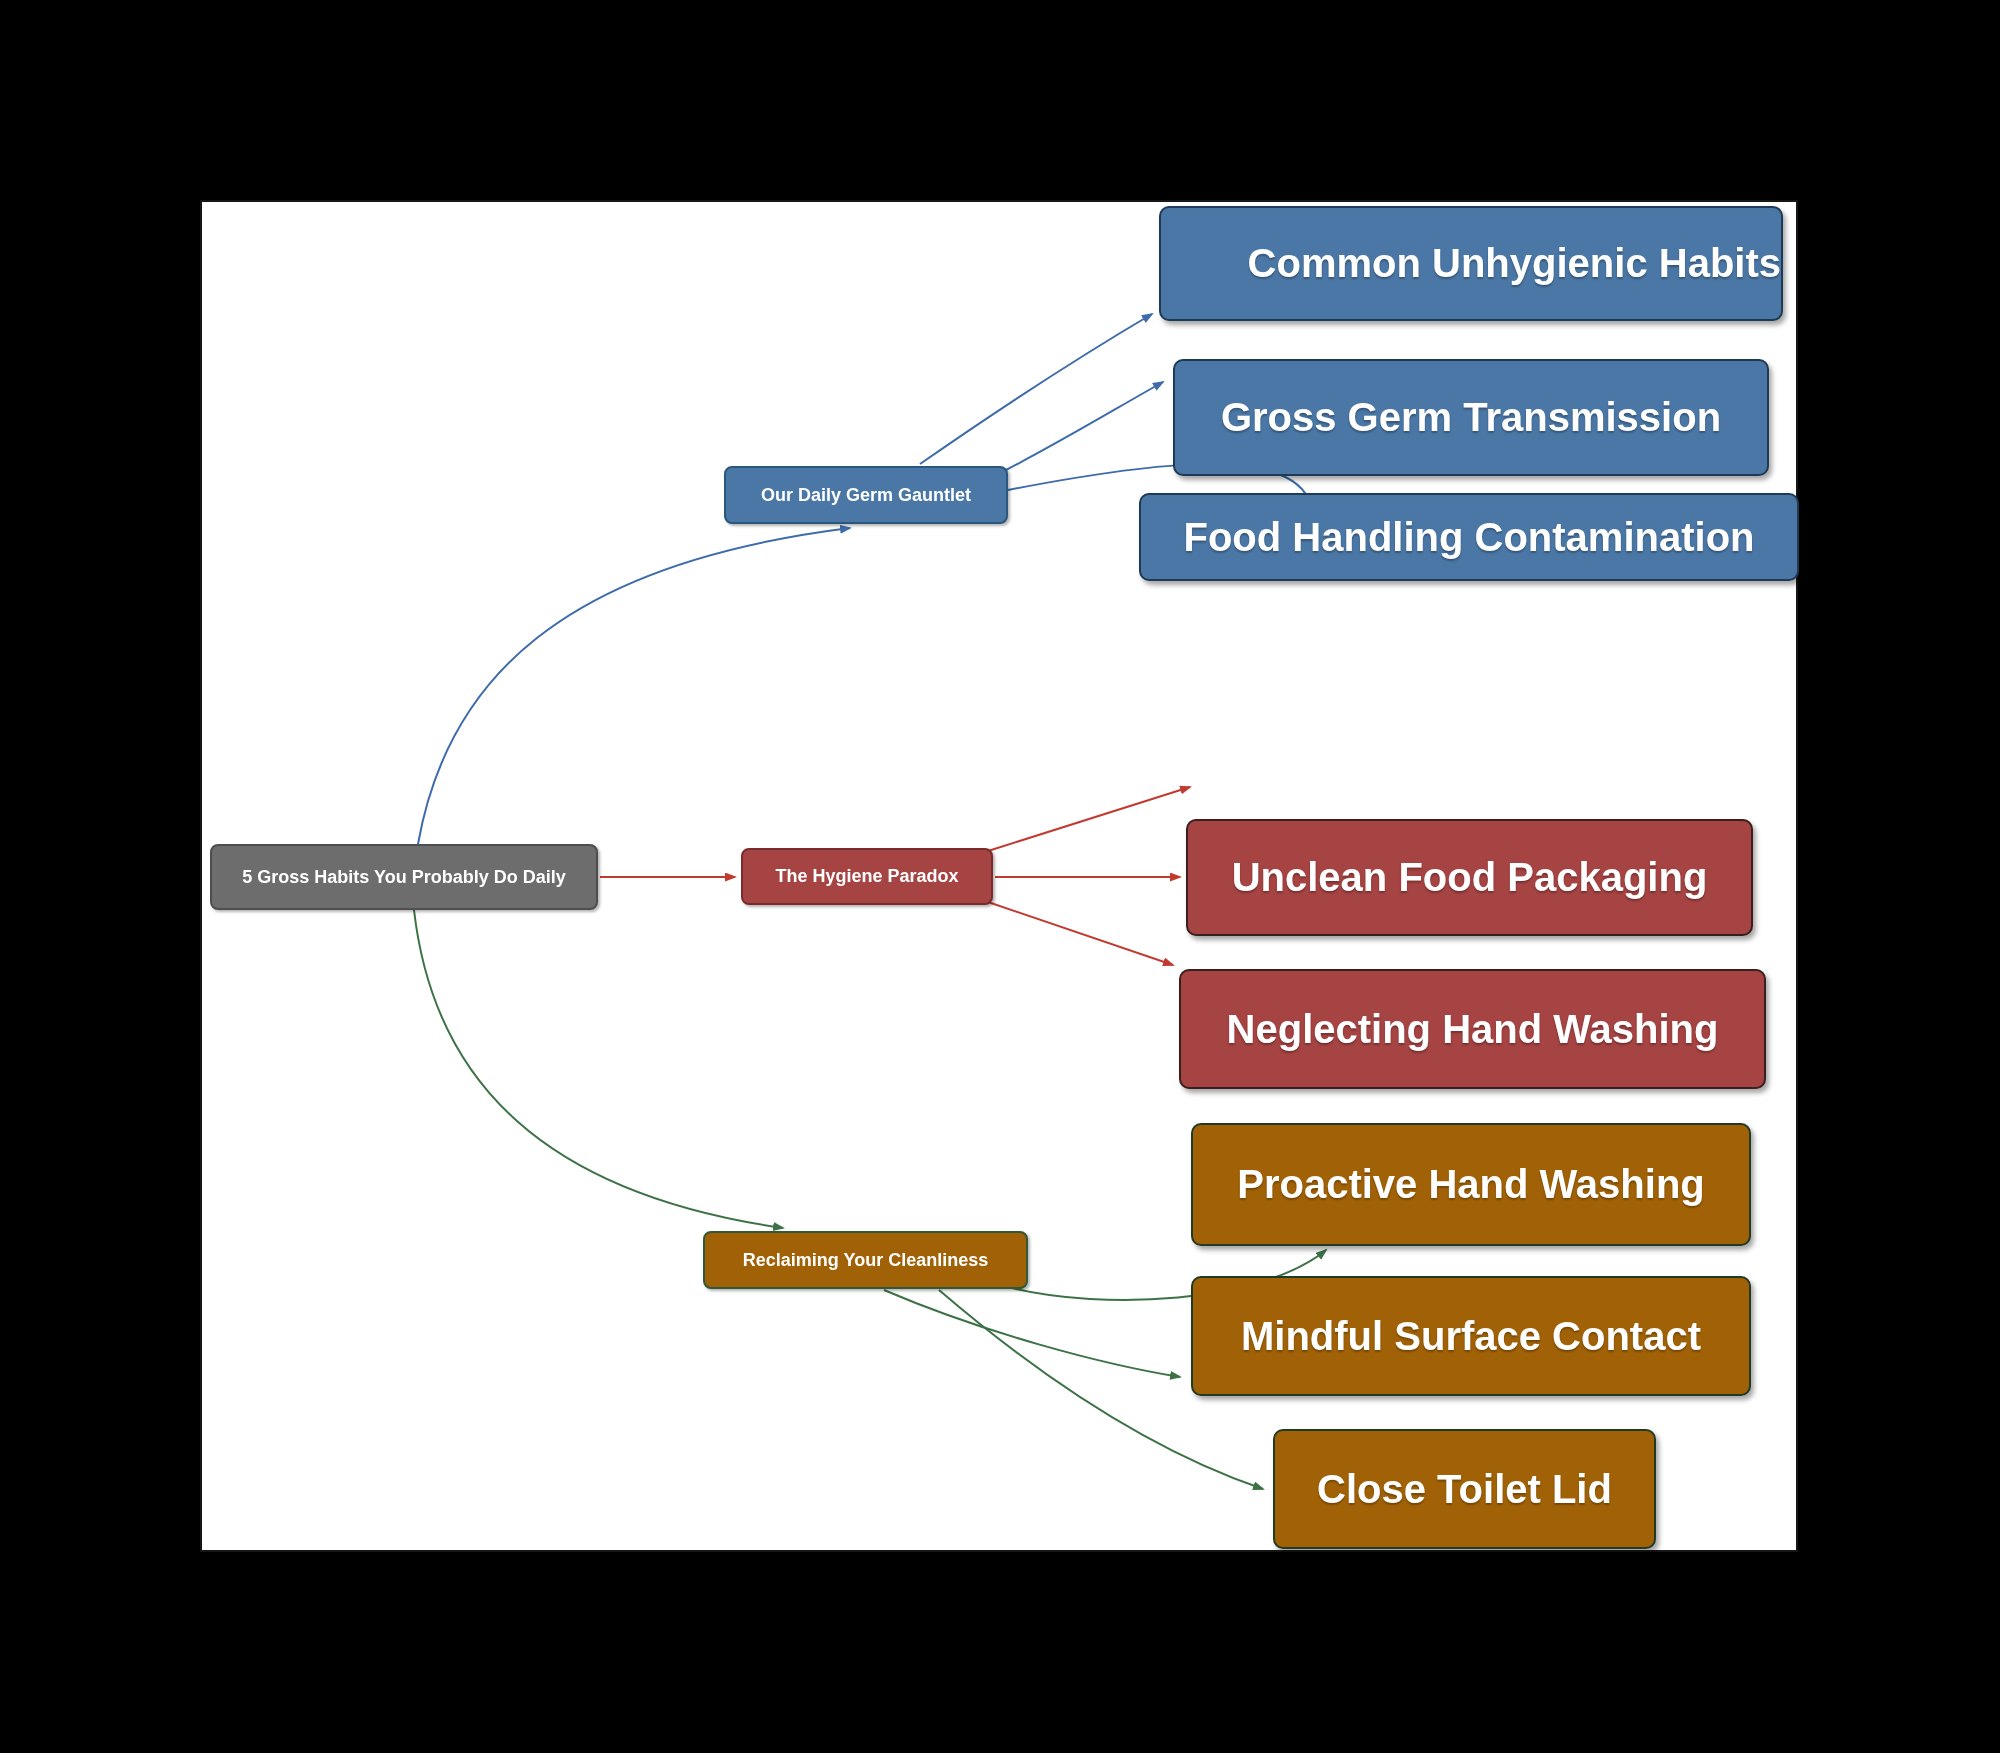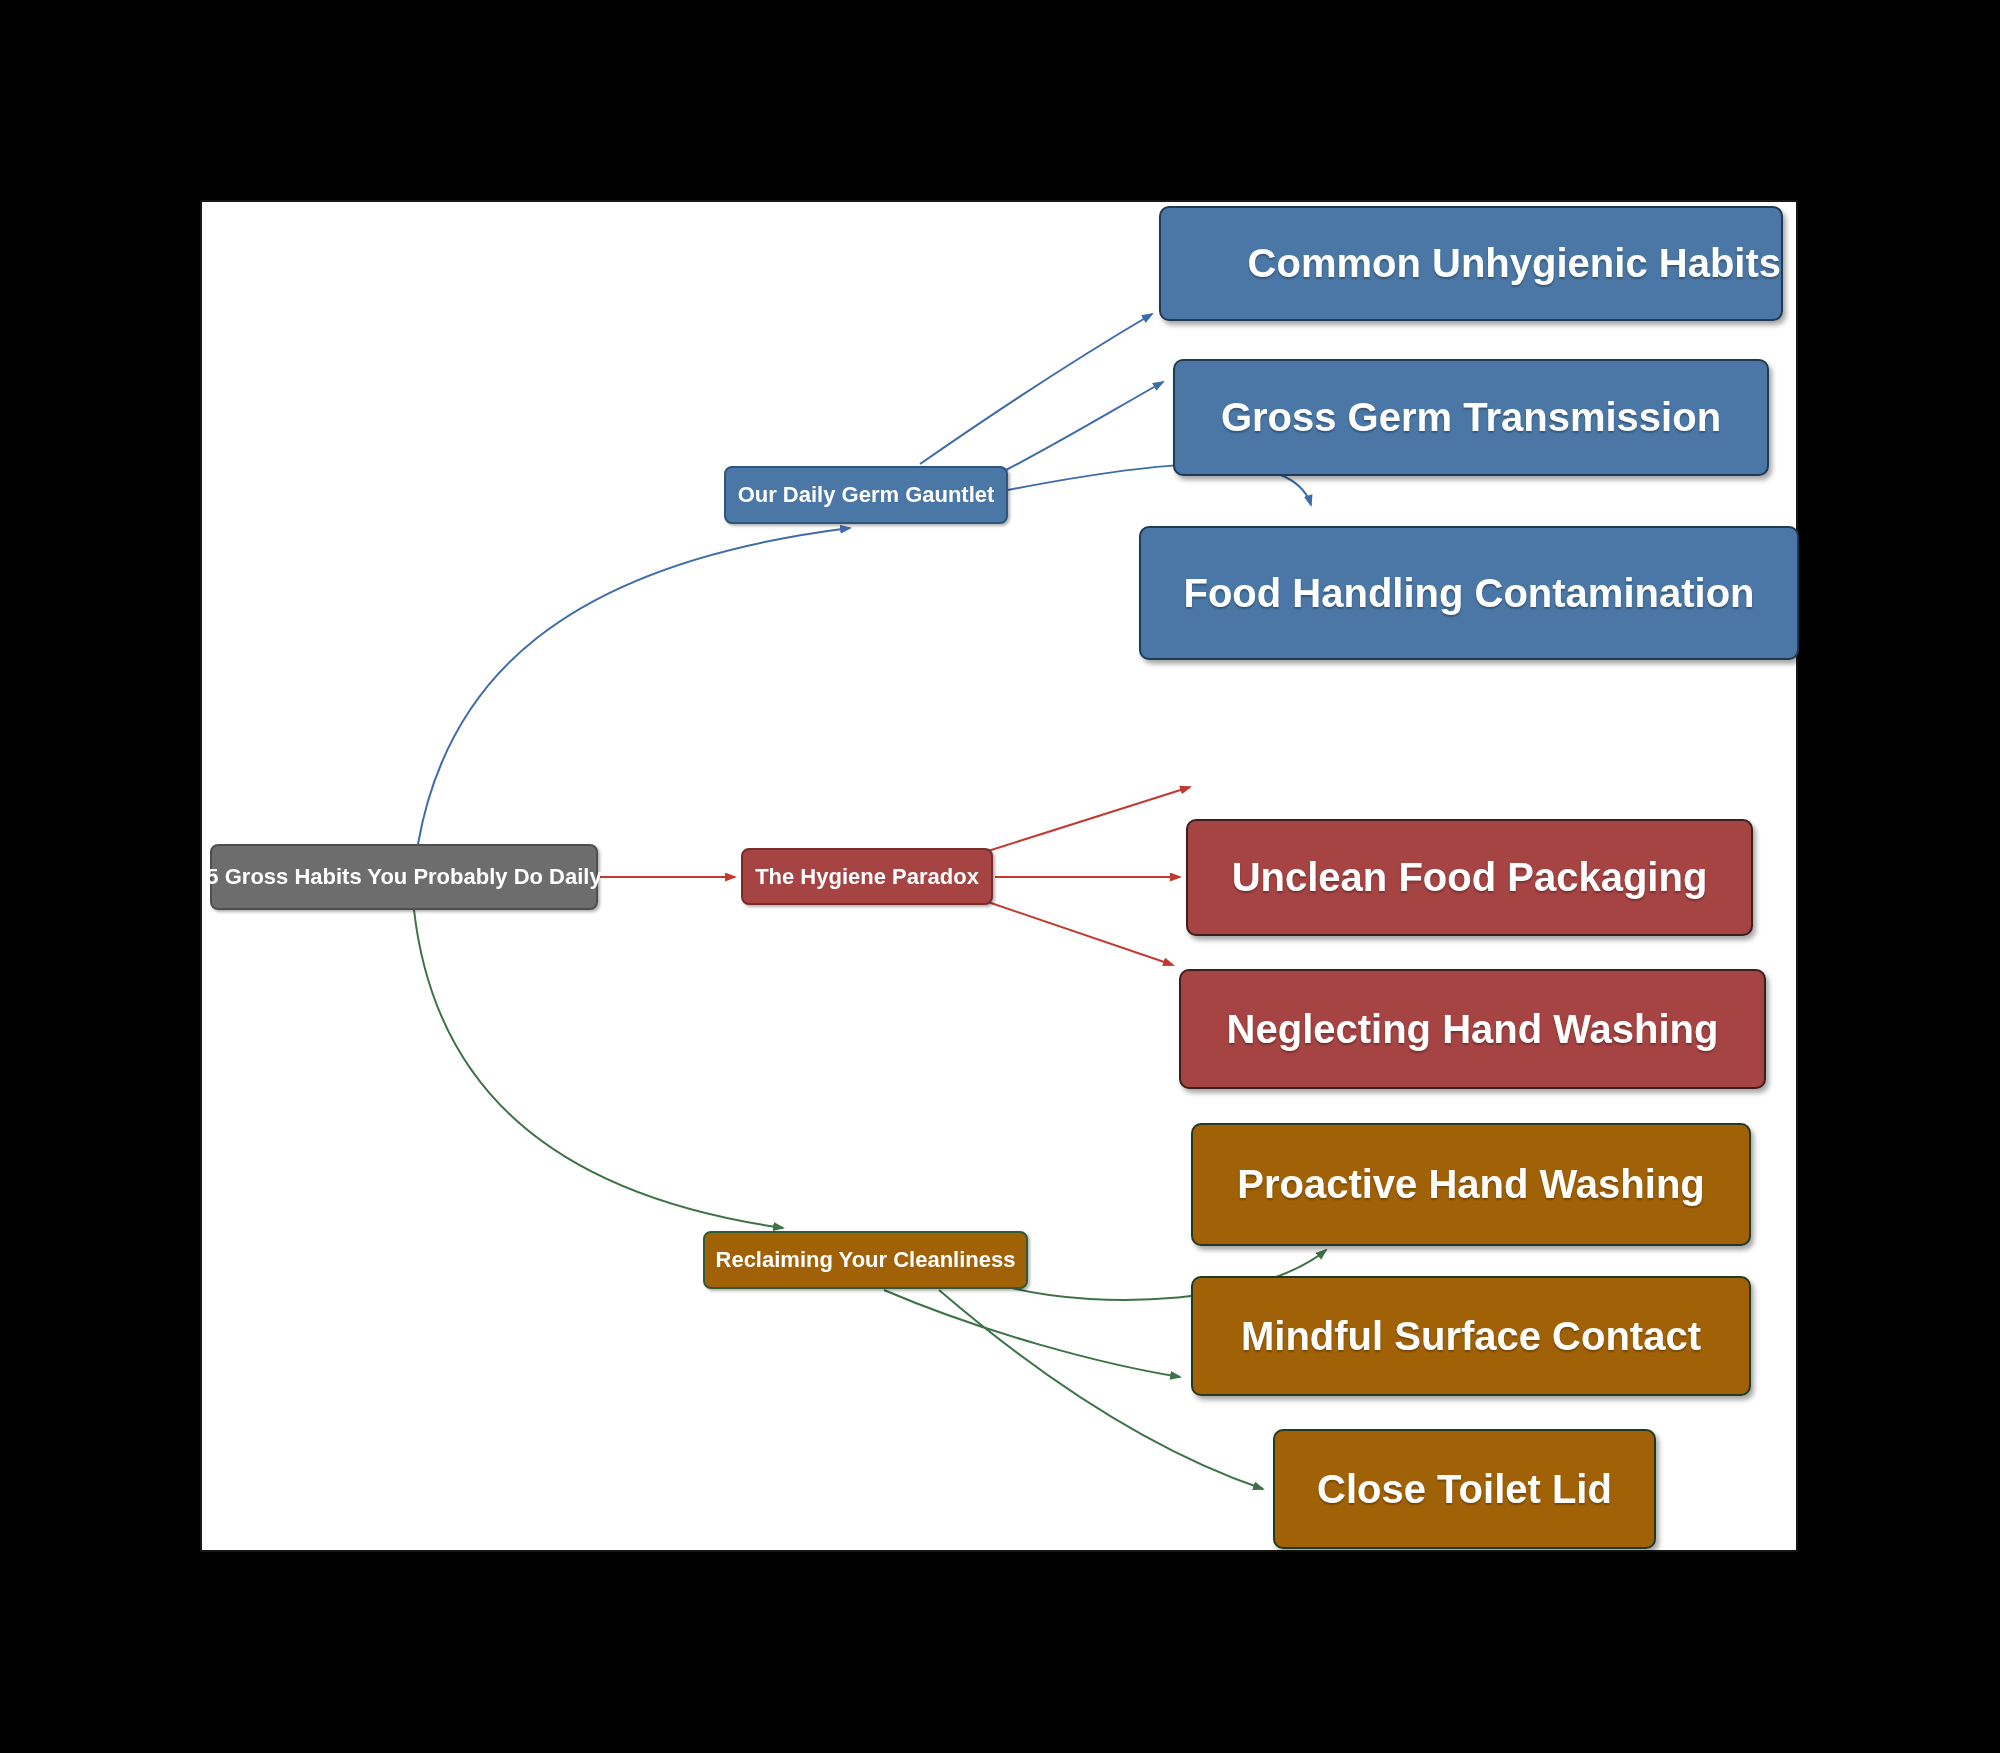--- a/index.html
+++ b/index.html
@@ -36,21 +36,21 @@
     align-items: center;
     justify-content: center;
     text-align: center;
     color: #ffffff;
     font-weight: bold;
     box-sizing: border-box;
     white-space: nowrap;
     cursor: default;
   }
   .node.small {
-    font-size: 22px;
+    font-size: 18px;
     border-radius: 8px;
     box-shadow: 2px 2px 3px rgba(0,0,0,0.30);
   }
   .node.big {
     font-size: 40px;
     border-radius: 10px;
     box-shadow: 3px 4px 5px rgba(0,0,0,0.35);
     text-shadow: 0 2px 2px rgba(0,0,0,0.28);
   }
   .node.gray  { background: #6d6d6d; border: 2px solid #4e4e4e; }
@@ -108,21 +108,21 @@
   <div class="node small green" style="left:501px; top:1029px; width:325px; height:58px;">
     <span>Reclaiming Your Cleanliness</span>
   </div>
 
   <div class="node big blue" style="left:957px; top:4px; width:624px; height:115px;justify-content:flex-end;">
     <span>Common Unhygienic Habits</span>
   </div>
   <div class="node big blue" style="left:971px; top:157px; width:596px; height:117px;">
     <span>Gross Germ Transmission</span>
   </div>
-  <div class="node big blue" style="left:937px; top:324px; width:660px; height:134px;">
+  <div class="node big blue" style="left:937px; top:291px; width:660px; height:88px;">
     <span>Food Handling Contamination</span>
   </div>
 
   <div class="node big red" style="left:984px; top:617px; width:567px; height:117px;">
     <span>Unclean Food Packaging</span>
   </div>
   <div class="node big red" style="left:977px; top:767px; width:587px; height:120px;">
     <span>Neglecting Hand Washing</span>
   </div>
 

